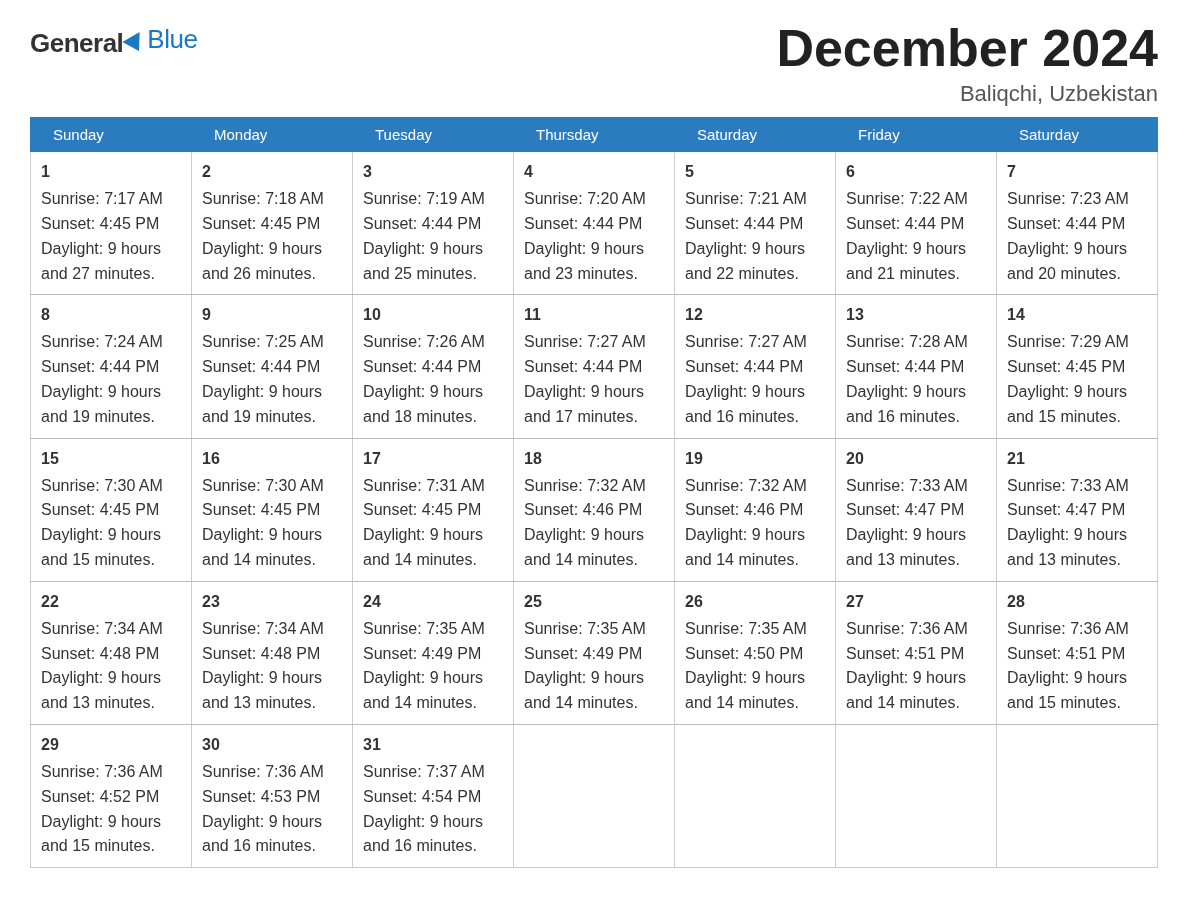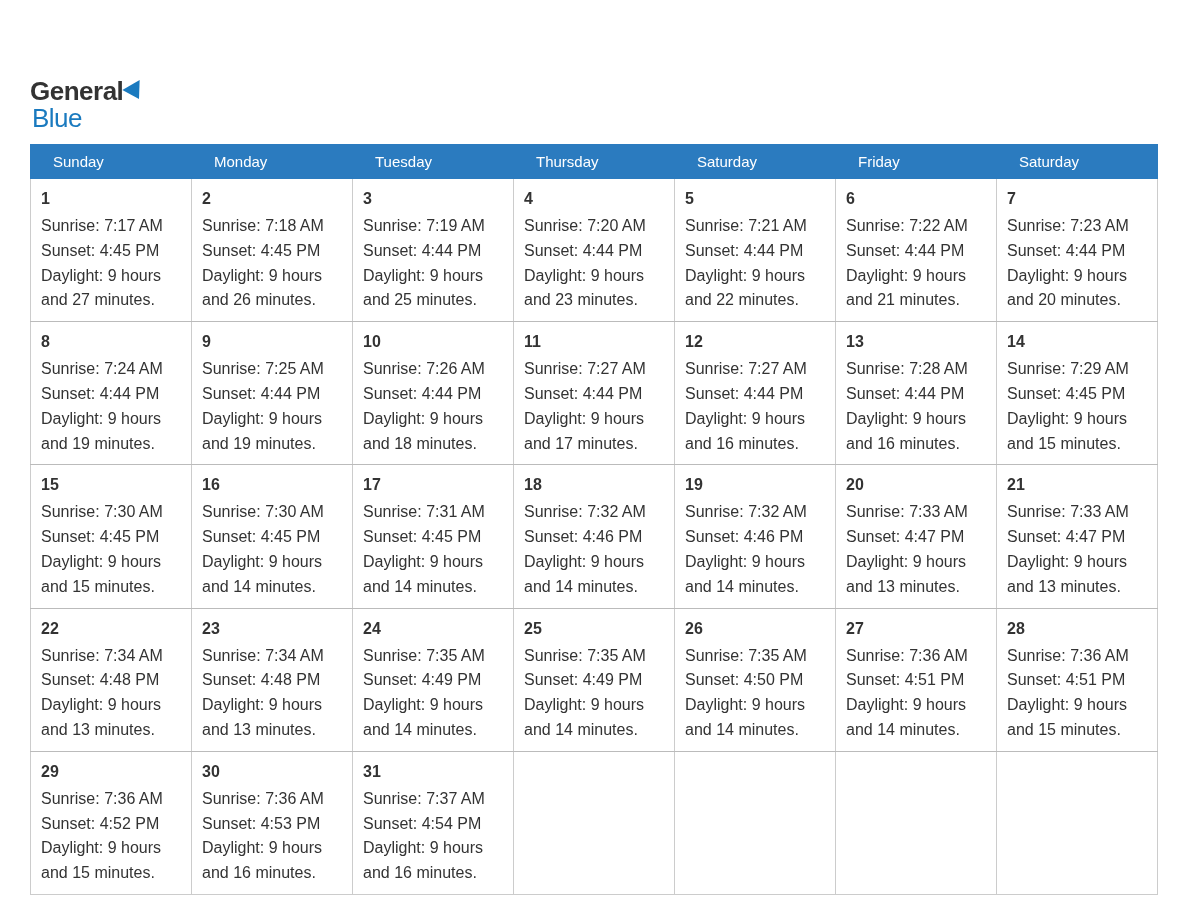--- a/index.html
+++ b/index.html
@@ -12,24 +12,23 @@
       padding: 20px 30px;
     }
     .header-row {
       display: flex;
       justify-content: space-between;
       align-items: flex-start;
       margin-bottom: 10px;
     }
     .logo {
       display: flex;
-      flex-direction: column;
+      flex-direction: row;
       align-items: flex-start;
       padding-top: 8px;
-      margin-top: 48px;
     }
     .logo-general {
       font-size: 26px;
       font-weight: bold;
       color: #333;
       letter-spacing: -0.5px;
     }
     .logo-blue {
       font-size: 26px;
       font-weight: normal;
@@ -108,20 +107,24 @@
 
 <div class="header-row">
   <div class="logo">
     <div style="display:flex; align-items:center;">
       <span class="logo-general">General</span>
       <span class="logo-triangle"></span>
     </div>
     <div style="display:flex; align-items:center; margin-top:-4px; padding-left:2px;">
       <span class="logo-blue">Blue</span>
     </div>
+  </div>
+  <div class="title-block">
+    <div class="month-title">December 2024</div>
+    <div class="location-title">Baliqchi, Uzbekistan</div>
   </div>
 </div>
 
 <table class="calendar-table">
   <thead>
     <tr>
       <th>Sunday</th>
       <th>Monday</th>
       <th>Tuesday</th>
       <th>Thursday</th>

